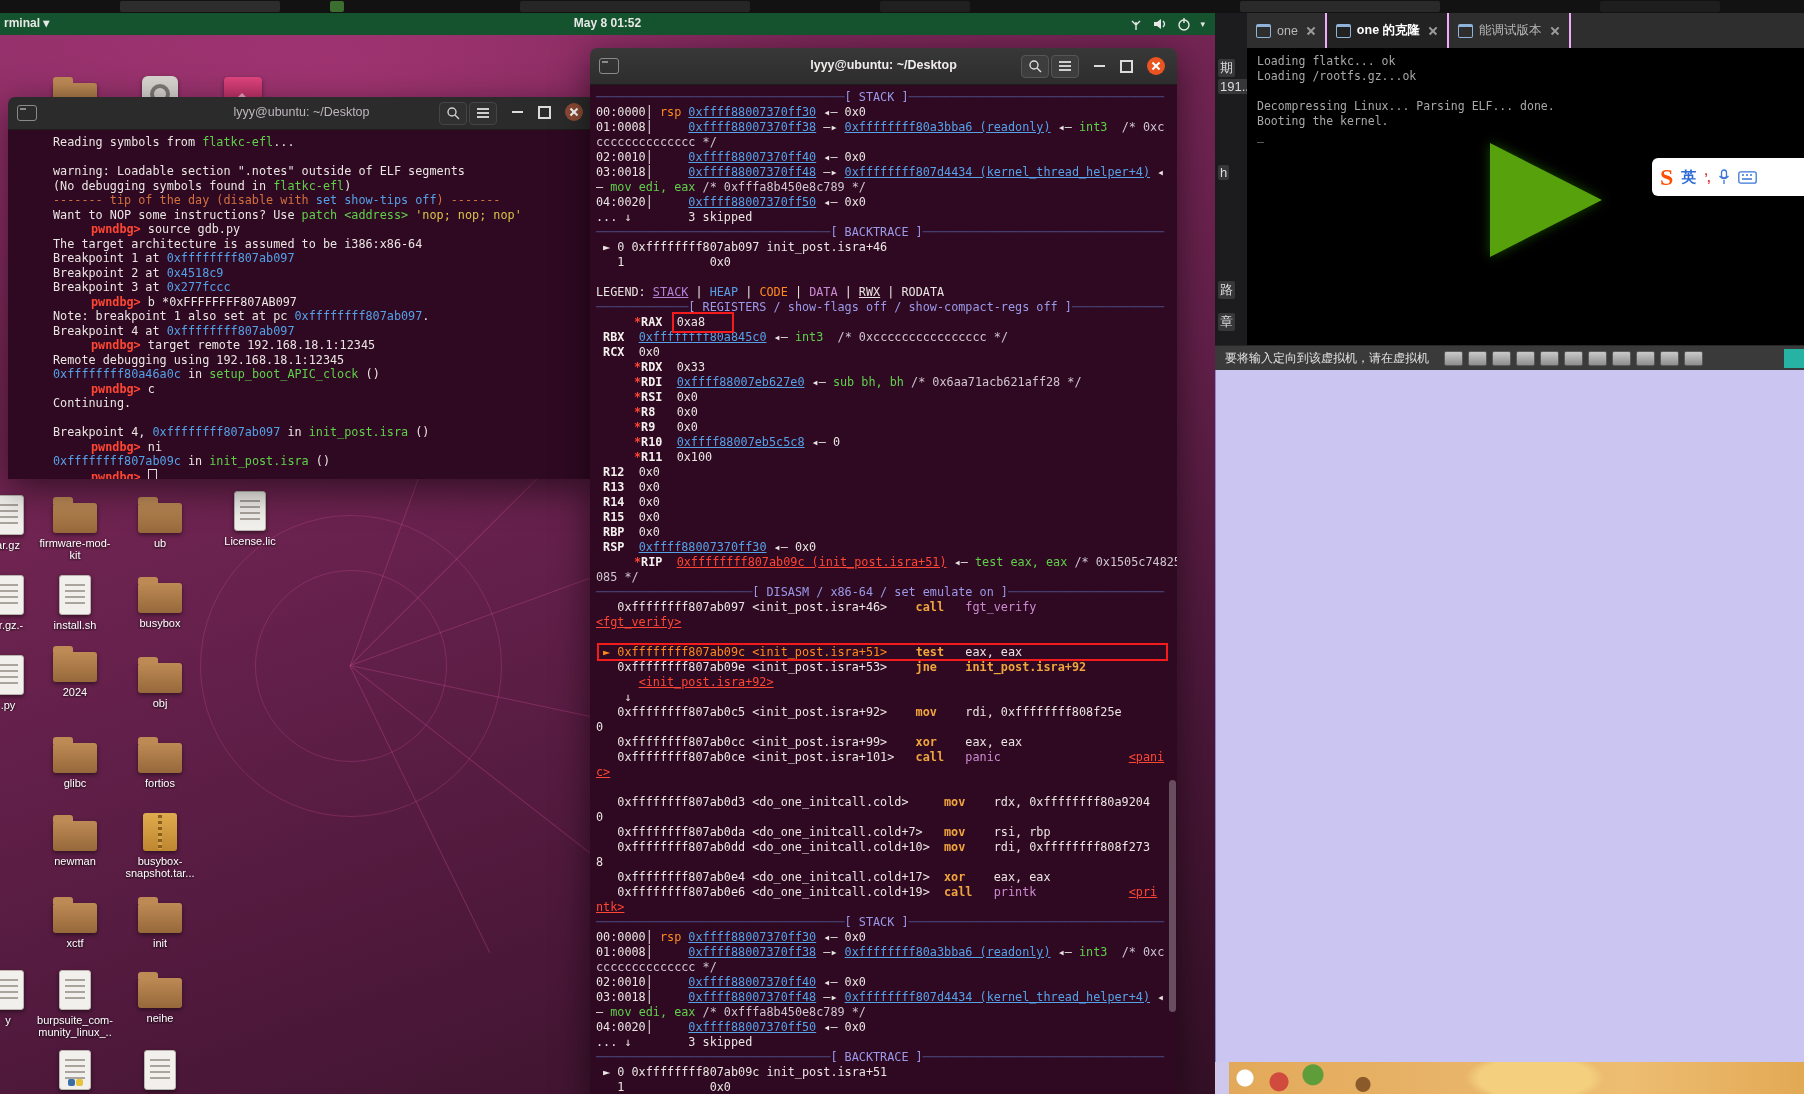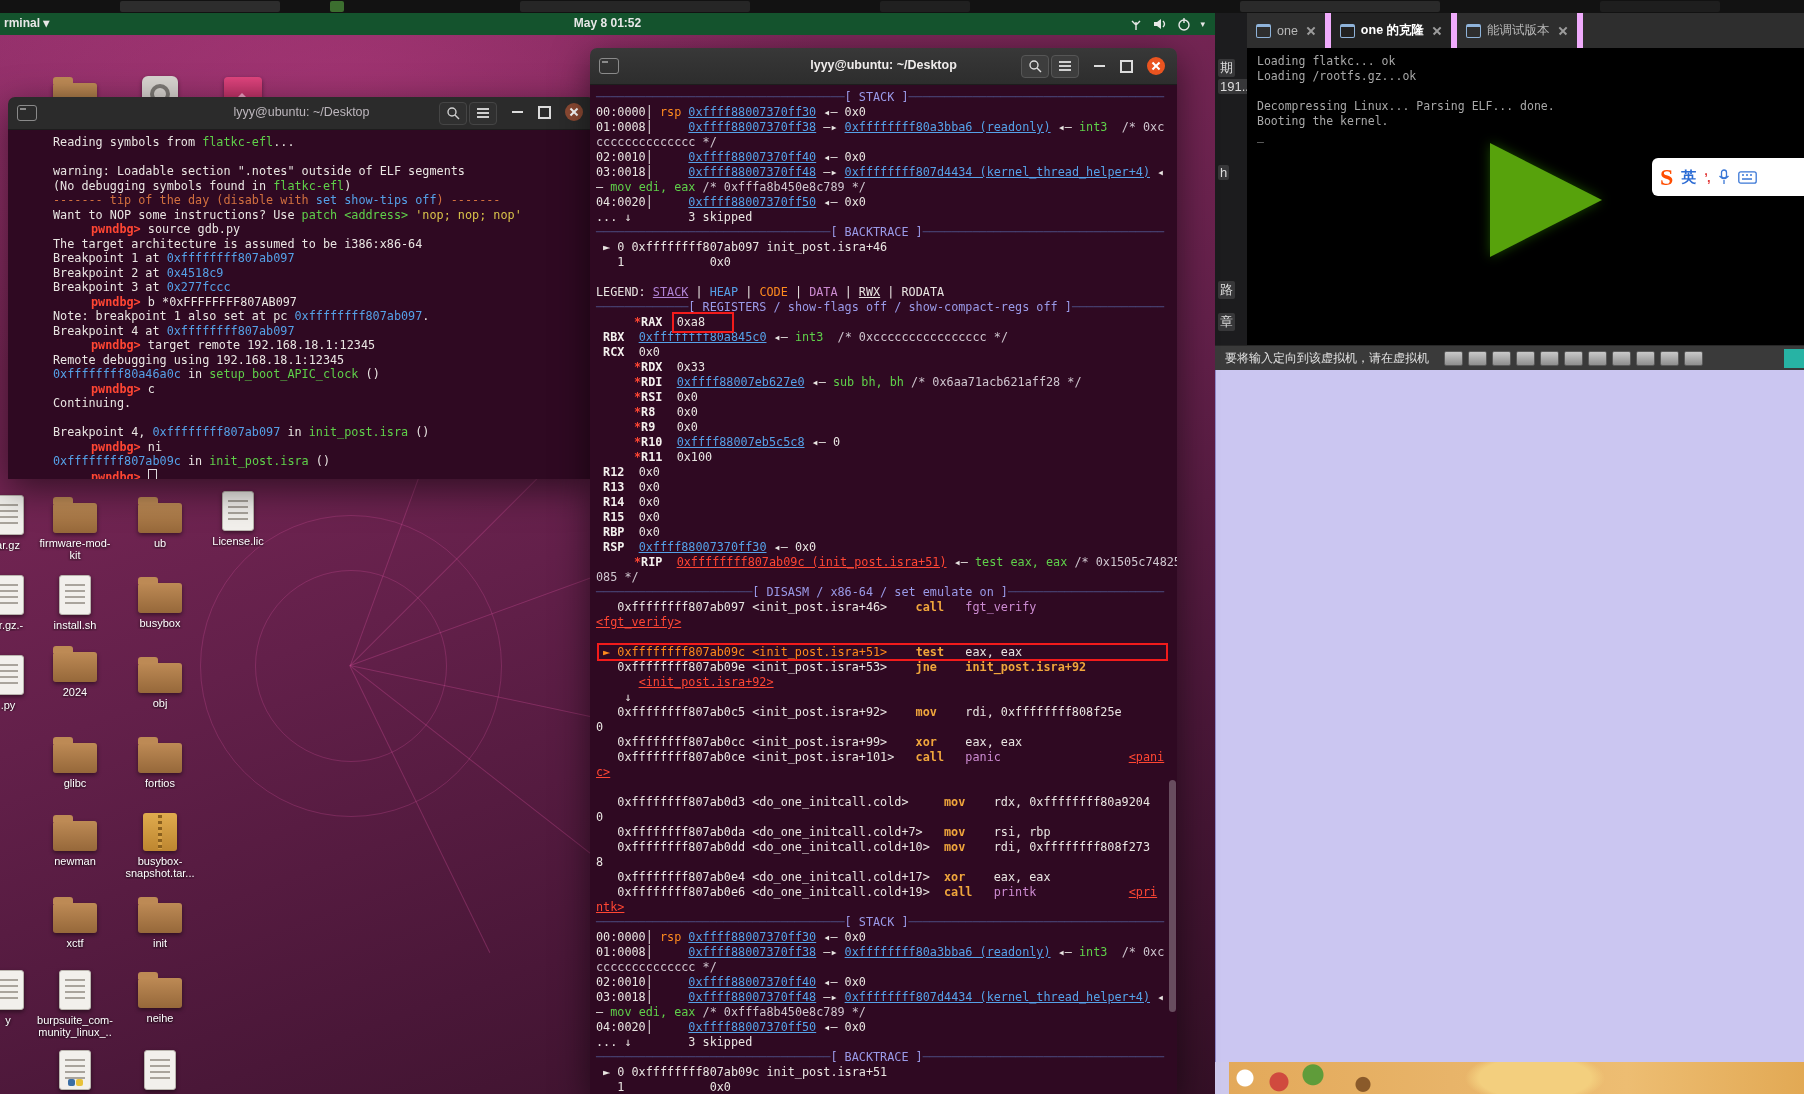--- a/index.html
+++ b/index.html
@@ -94,21 +94,21 @@
   .boxline::after{content:"";position:absolute;left:1px;right:3px;top:-2px;bottom:-1px;
     border:2px solid #f31b1b;pointer-events:none;}
   #fg-scroll{position:absolute;right:1px;top:732px;width:7px;height:232px;background:rgba(255,255,255,.28);
     border-radius:4px;z-index:4;}
   
   #sliver{position:absolute;left:1215px;top:13px;width:32px;height:332px;background:#1c1c1e;z-index:2;overflow:hidden;}
   .sfrag{position:absolute;left:3px;color:#ddd;font-size:13px;background:rgba(255,255,255,.12);padding:0 2px;border-radius:2px;}
   
   #vm-tabs{position:absolute;left:1247px;top:13px;width:557px;height:35px;background:#2e2e2e;z-index:2;
     display:flex;align-items:stretch;}
-  .vtab{display:flex;align-items:center;gap:6px;padding:0 9px;border-right:6px solid #f0abfc;color:#b8b8b8;
+  .vtab{display:flex;align-items:center;gap:6px;padding:0 9px;border-right:2px solid #f0abfc;color:#b8b8b8;
     font-size:12.5px;}
   .vtab.active{background:#222;color:#fff;font-weight:bold;}
   .vtab-ic{width:13px;height:10px;border:1px solid #8fb3d9;border-top:3px solid #8fb3d9;border-radius:2px;}
   .vtab-x{position:relative;width:10px;height:10px;margin-left:2px;}
   .vtab-x::before,.vtab-x::after{content:"";position:absolute;left:0;top:4px;width:10px;height:1.6px;background:#9c9c9c;}
   .vtab-x::before{transform:rotate(45deg);} .vtab-x::after{transform:rotate(-45deg);}
   #vm-console{position:absolute;left:1247px;top:48px;width:557px;height:297px;background:#000;z-index:2;overflow:hidden;}
   #vm-lines{padding:6px 10px;font-family:"DejaVu Sans Mono",monospace;font-size:11.5px;line-height:15px;color:#a8a8a8;}
   #play-tri{position:absolute;left:243px;top:95px;width:0;height:0;
     border-left:112px solid #57a20c;border-top:57px solid transparent;border-bottom:57px solid transparent;
@@ -199,21 +199,21 @@
         <div class="dlabel">ar.gz</div>
       </div>
       <div class="dicon" style="left: 37px; top: 460px;">
         <div class="ic ic-folder"></div>
         <div class="dlabel">firmware-mod-kit</div>
       </div>
       <div class="dicon" style="left: 122px; top: 460px;">
         <div class="ic ic-folder"></div>
         <div class="dlabel">ub</div>
       </div>
-      <div class="dicon" style="left: 200px; top: 456px;">
+      <div class="dicon" style="left: 212px; top: 456px;">
         <div class="ic ic-file"></div>
         <div class="dlabel">License.lic</div>
       </div>
       <div class="dicon" style="left: -30px; top: 540px;">
         <div class="ic ic-file"></div>
         <div class="dlabel">ar.gz.-</div>
       </div>
       <div class="dicon" style="left: 37px; top: 540px;">
         <div class="ic ic-file"></div>
         <div class="dlabel">install.sh</div>

